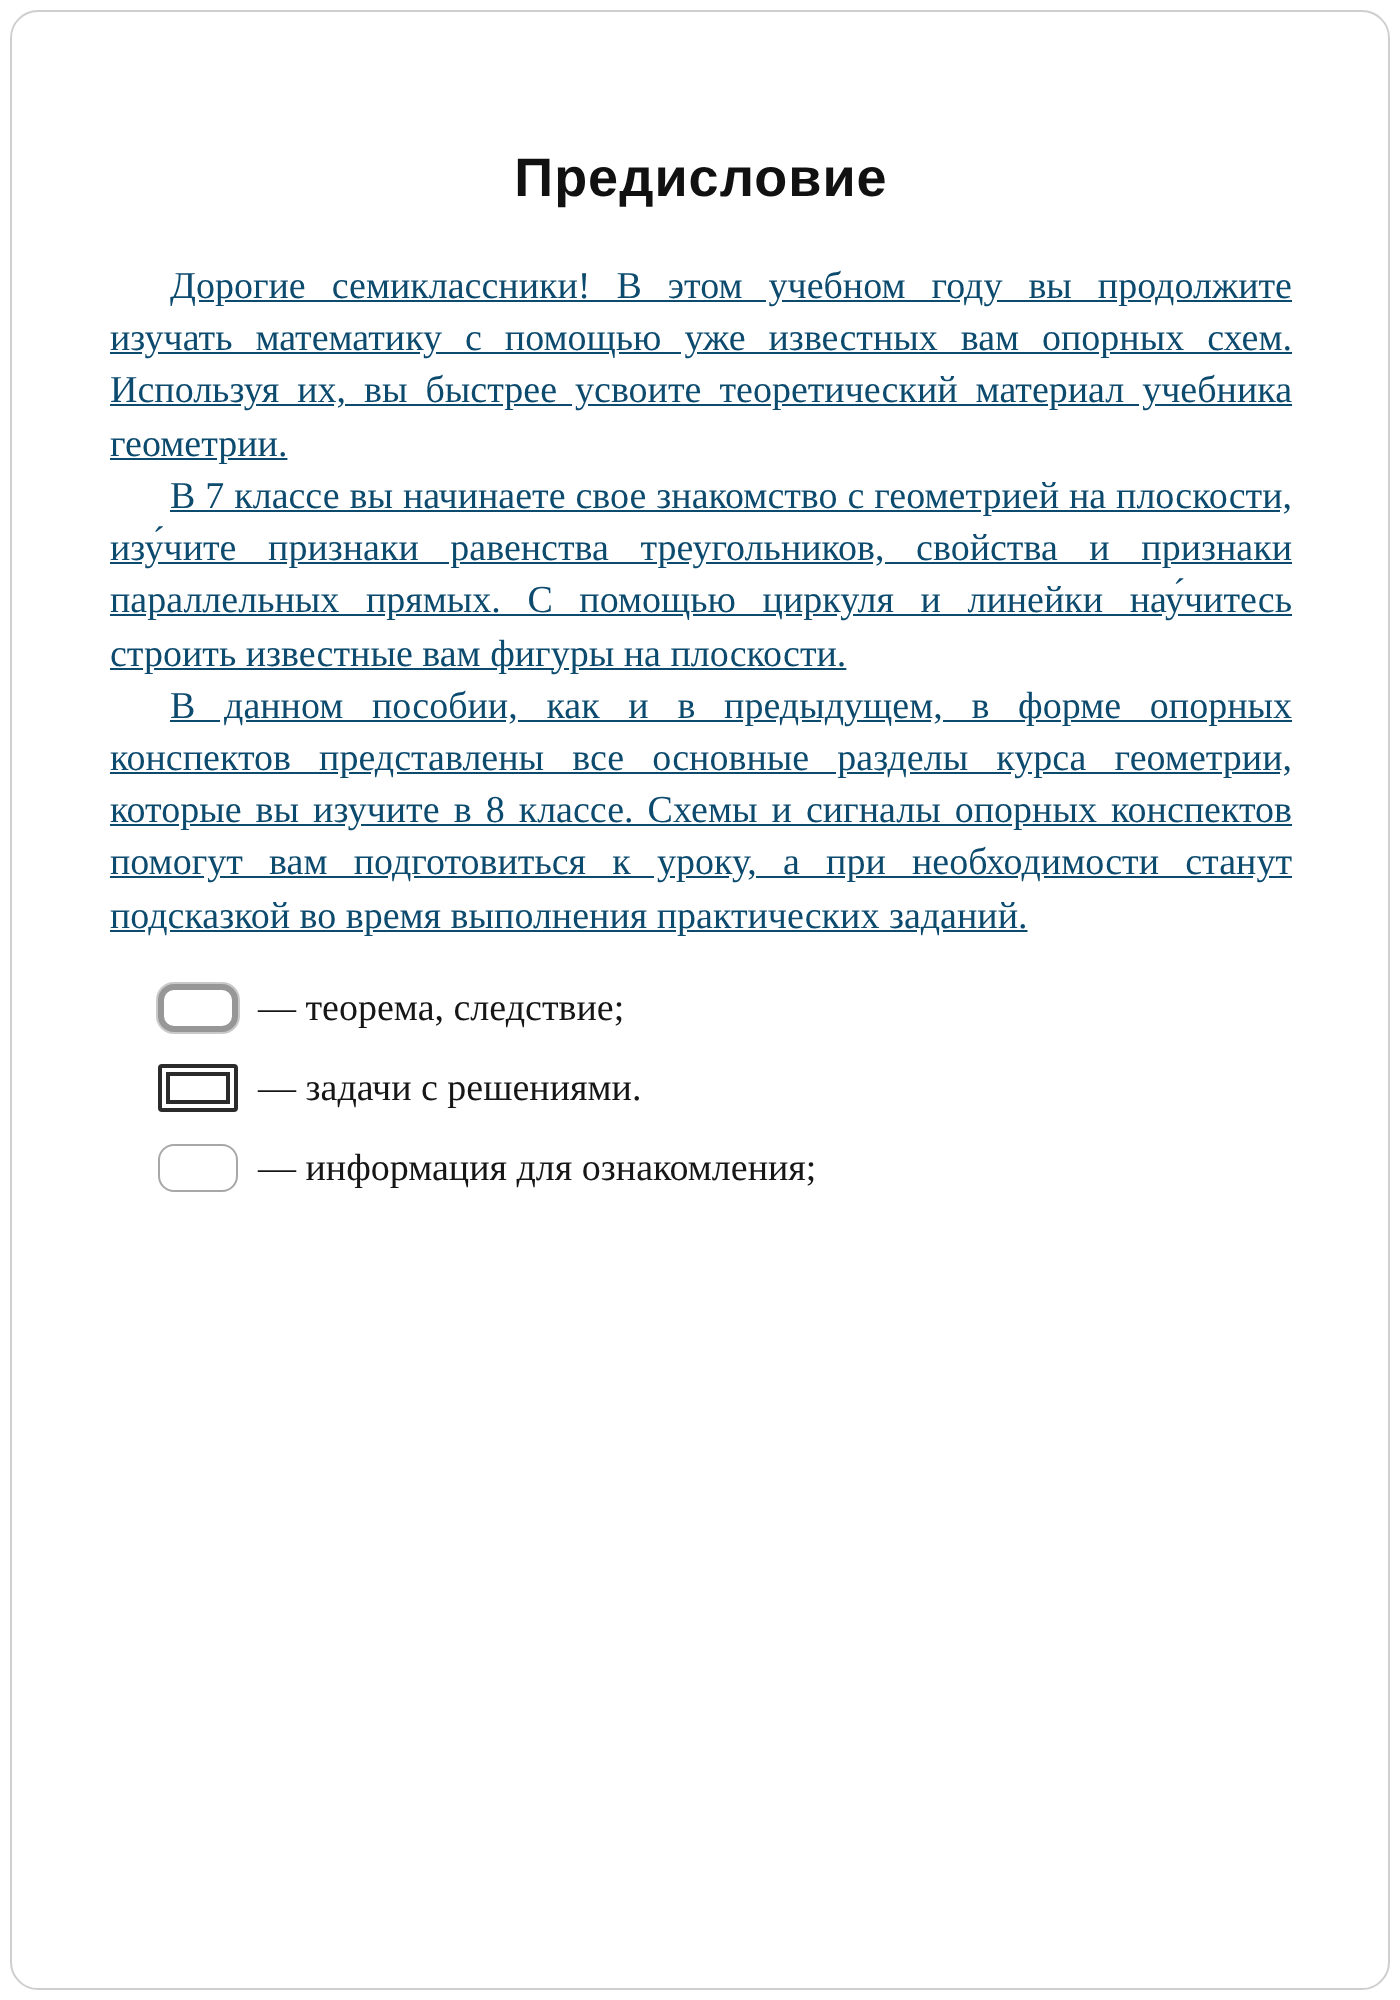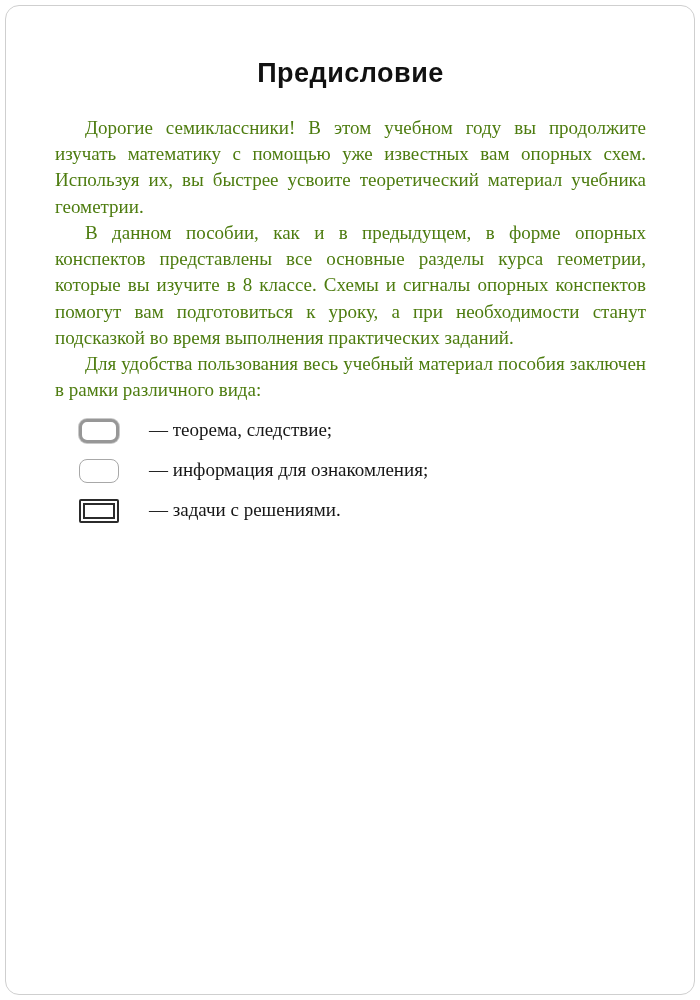--- a/index.html
+++ b/index.html
@@ -15,47 +15,47 @@
     position: absolute;
     inset: 5px;
     border: 1px solid #cfcfcf;
     border-radius: 14px;
     pointer-events: none;
   }
   .content {
     position: absolute;
     left: 55px;
     right: 54px;
-    top: 58px;
+    top: 74px;
   }
   h1.title {
     font-family: "Liberation Sans", sans-serif;
     font-weight: 600;
     font-size: 27px;
     letter-spacing: 0.5px;
     text-align: center;
     color: #111;
     margin-bottom: 26px;
   }
   .body-text p {
     font-size: 19px;
     line-height: 1.38;
     text-align: justify;
     text-indent: 30px;
-    color: #4d7c0f;
+    color: #0c4a6e;
+    text-decoration: underline;
   }
   .legend {
     margin-top: 16px;
   }
   .legend-row {
     display: flex;
-    align-items: flex-start;
+    align-items: flex-end;
     margin: 0 0 12px 24px;
     height: 28px;
-    gap: 20px;
   }
   .sample-box {
     width: 40px;
     height: 24px;
     flex: 0 0 auto;
     margin-right: 10px;
     background: #fff;
   }
   .sample-box.theorem {
     border: 3px solid #979797;
@@ -84,37 +84,37 @@
 <body>
 
 <div class="page-frame"></div>
 
 <div class="content">
 
   <h1 class="title">Предисловие</h1>
 
   <div class="body-text">
     <p>Дорогие семиклассники! В этом учебном году вы продолжите изучать математику с помощью уже известных вам опорных схем. Используя их, вы быстрее усвоите теоретический материал учебника геометрии.</p>
+    <p>В 7 классе вы начинаете свое знакомство с геометрией на плоскости, изу́чите признаки равенства треугольников, свойства и признаки параллельных прямых. С помощью циркуля и линейки нау́читесь строить известные вам фигуры на плоскости.</p>
     <p>В данном пособии, как и в предыдущем, в форме опорных конспектов представлены все основные разделы курса геометрии, которые вы изучите в 8 классе. Схемы и сигналы опорных конспектов помогут вам подготовиться к уроку, а при необходимости станут подсказкой во время выполнения практических заданий.</p>
-    <p>Для удобства пользования весь учебный материал пособия заключен в рамки различного вида:</p>
   </div>
 
   <div class="legend">
 
     <div class="legend-row">
       <span class="sample-box theorem"></span>
       <span class="legend-label">— теорема, следствие;</span>
     </div>
 
 
     <div class="legend-row">
-      <span class="sample-box info"></span>
-      <span class="legend-label">— информация для ознакомления;</span>
+      <span class="sample-box tasks"></span>
+      <span class="legend-label">— задачи с решениями.</span>
     </div>
 
     <div class="legend-row">
-      <span class="sample-box tasks"></span>
-      <span class="legend-label">— задачи с решениями.</span>
+      <span class="sample-box info"></span>
+      <span class="legend-label">— информация для ознакомления;</span>
     </div>
 
   </div>
 
 </div>
 
 </body></html>

